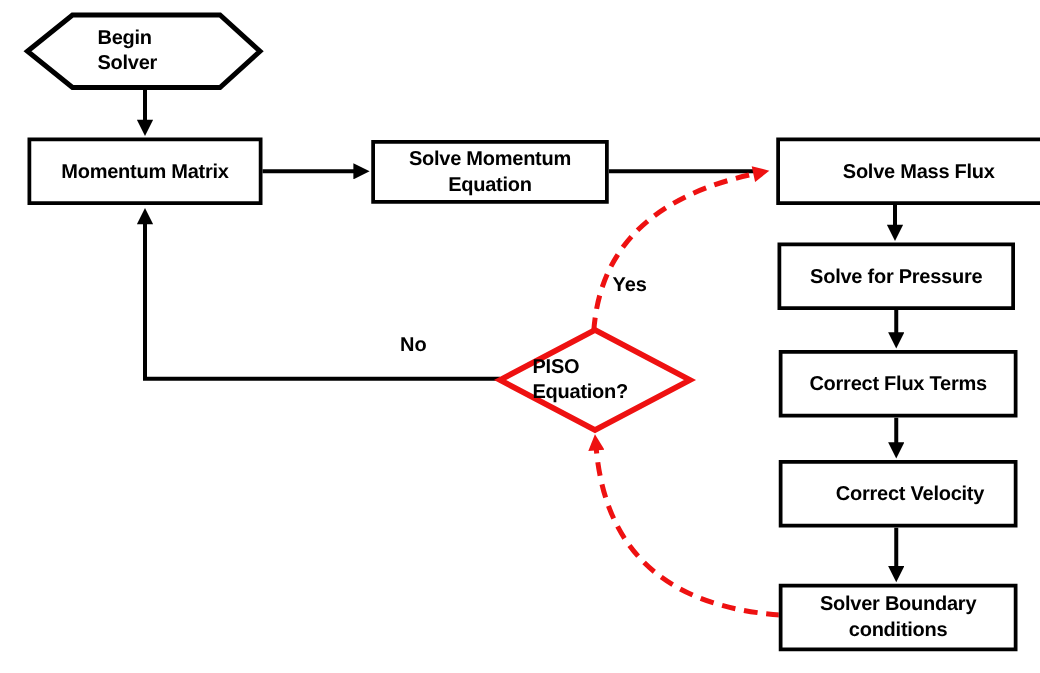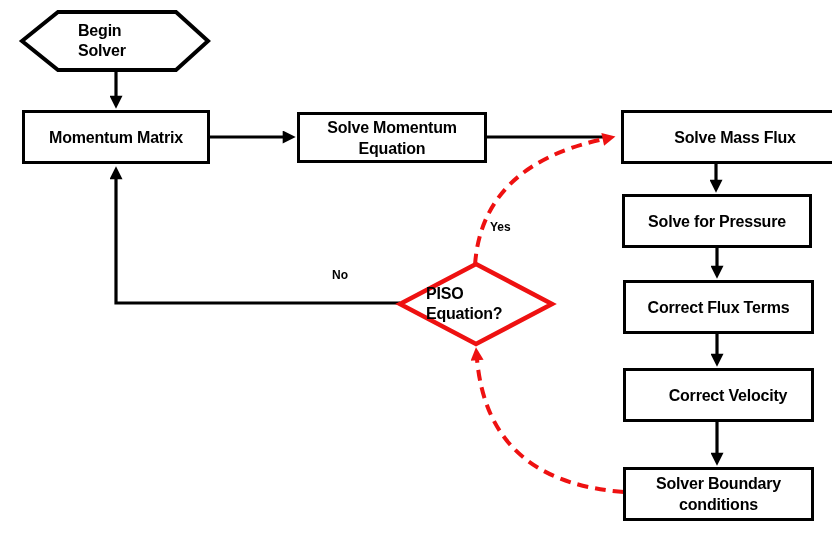--- a/index.html
+++ b/index.html
@@ -46,21 +46,21 @@
     justify-content: center;
     font-weight: 700;
     font-size: 16px;
     line-height: 20px;
     color: #000000;
     letter-spacing: -0.2px;
   }
   .edge-label {
     position: absolute;
     font-weight: 700;
-    font-size: 12px;
+    font-size: 16px;
     color: #000000;
   }
 </style>
 </head>
 <body>
 
 <div class="canvas">
 
   <svg class="connector-layer" width="832" height="538" viewBox="0 0 832 538">
     <defs>
@@ -102,15 +102,15 @@
   <div class="node" style="left:623px; top:368px; width:191px; height:54px;padding-left:19px;">Correct Velocity</div>
 
   <div class="node" style="left:623px; top:467px; width:191px; height:54px;">Solver Boundary conditions</div>
 
   <div class="shape-label" style="left:78px; top:19px; width:76px; height:44px;">Begin Solver</div>
 
   <div class="shape-label" style="left:426px; top:283px; width:100px; height:42px;">PISO Equation?</div>
 
   <div class="edge-label" style="left:490px; top:220px;">Yes</div>
 
-  <div class="edge-label" style="left:332px; top:268px;">No</div>
+  <div class="edge-label" style="left:320px; top:268px;">No</div>
 
 </div>
 
 </body></html>

